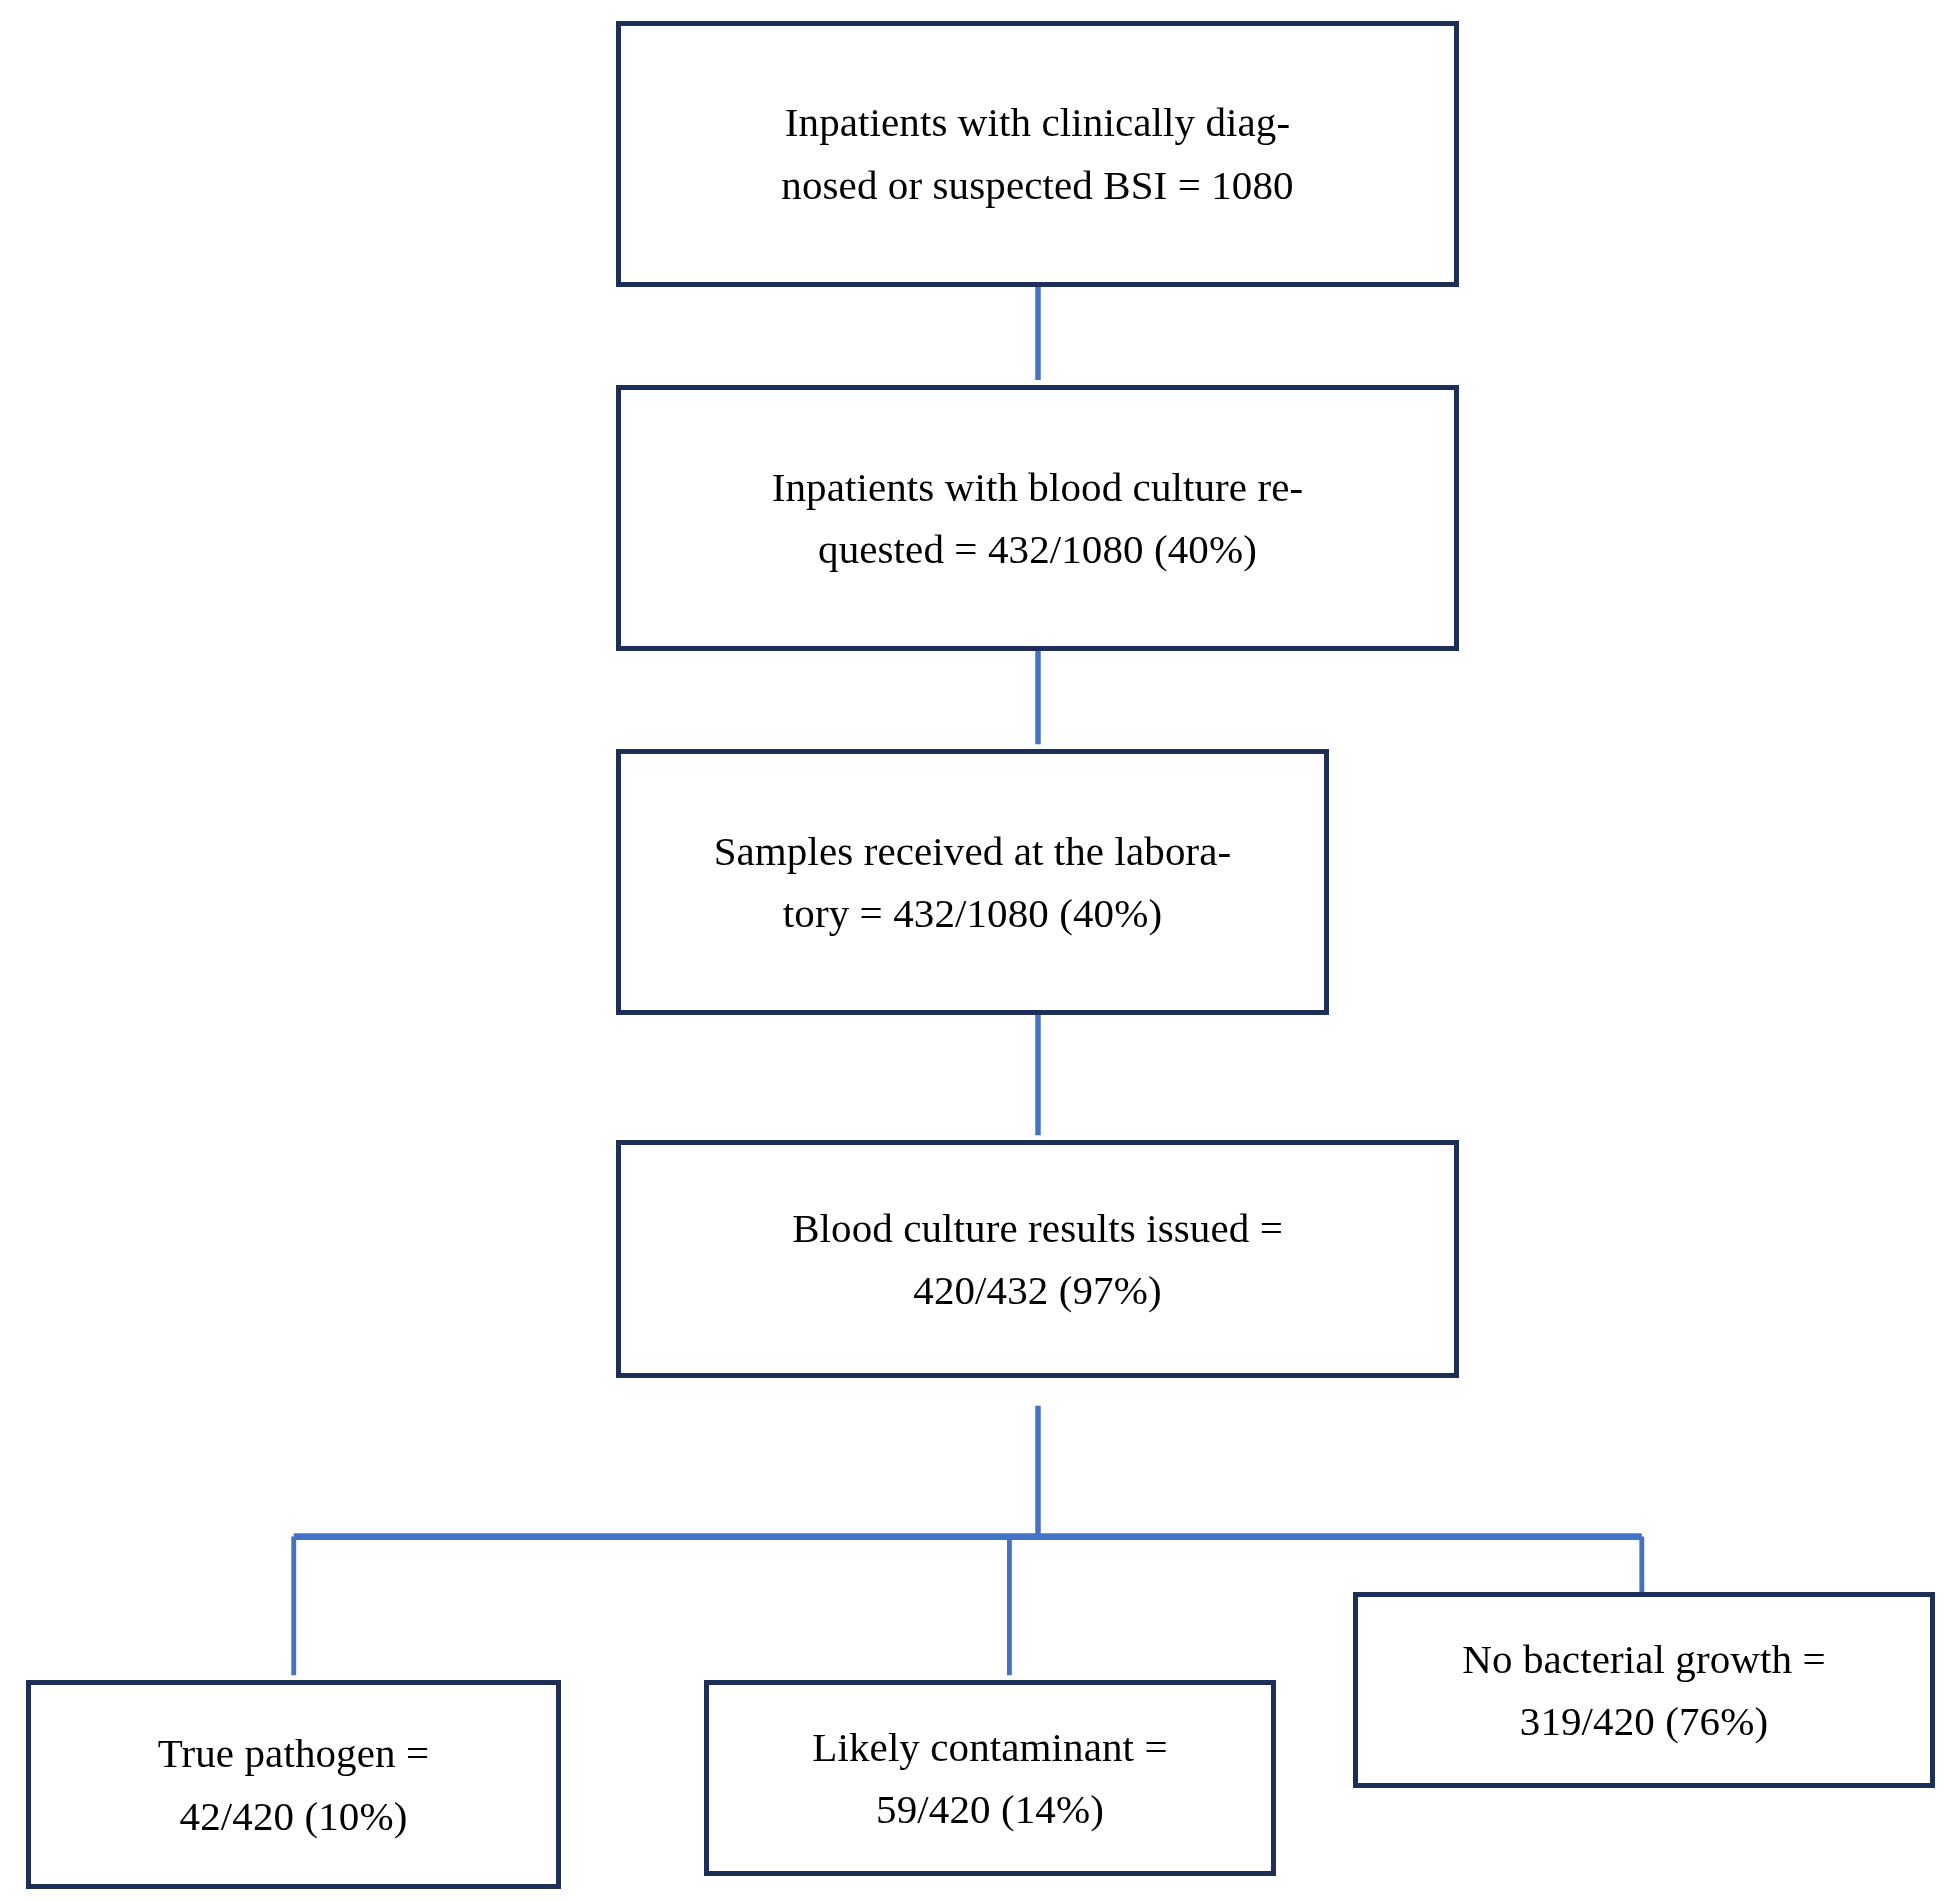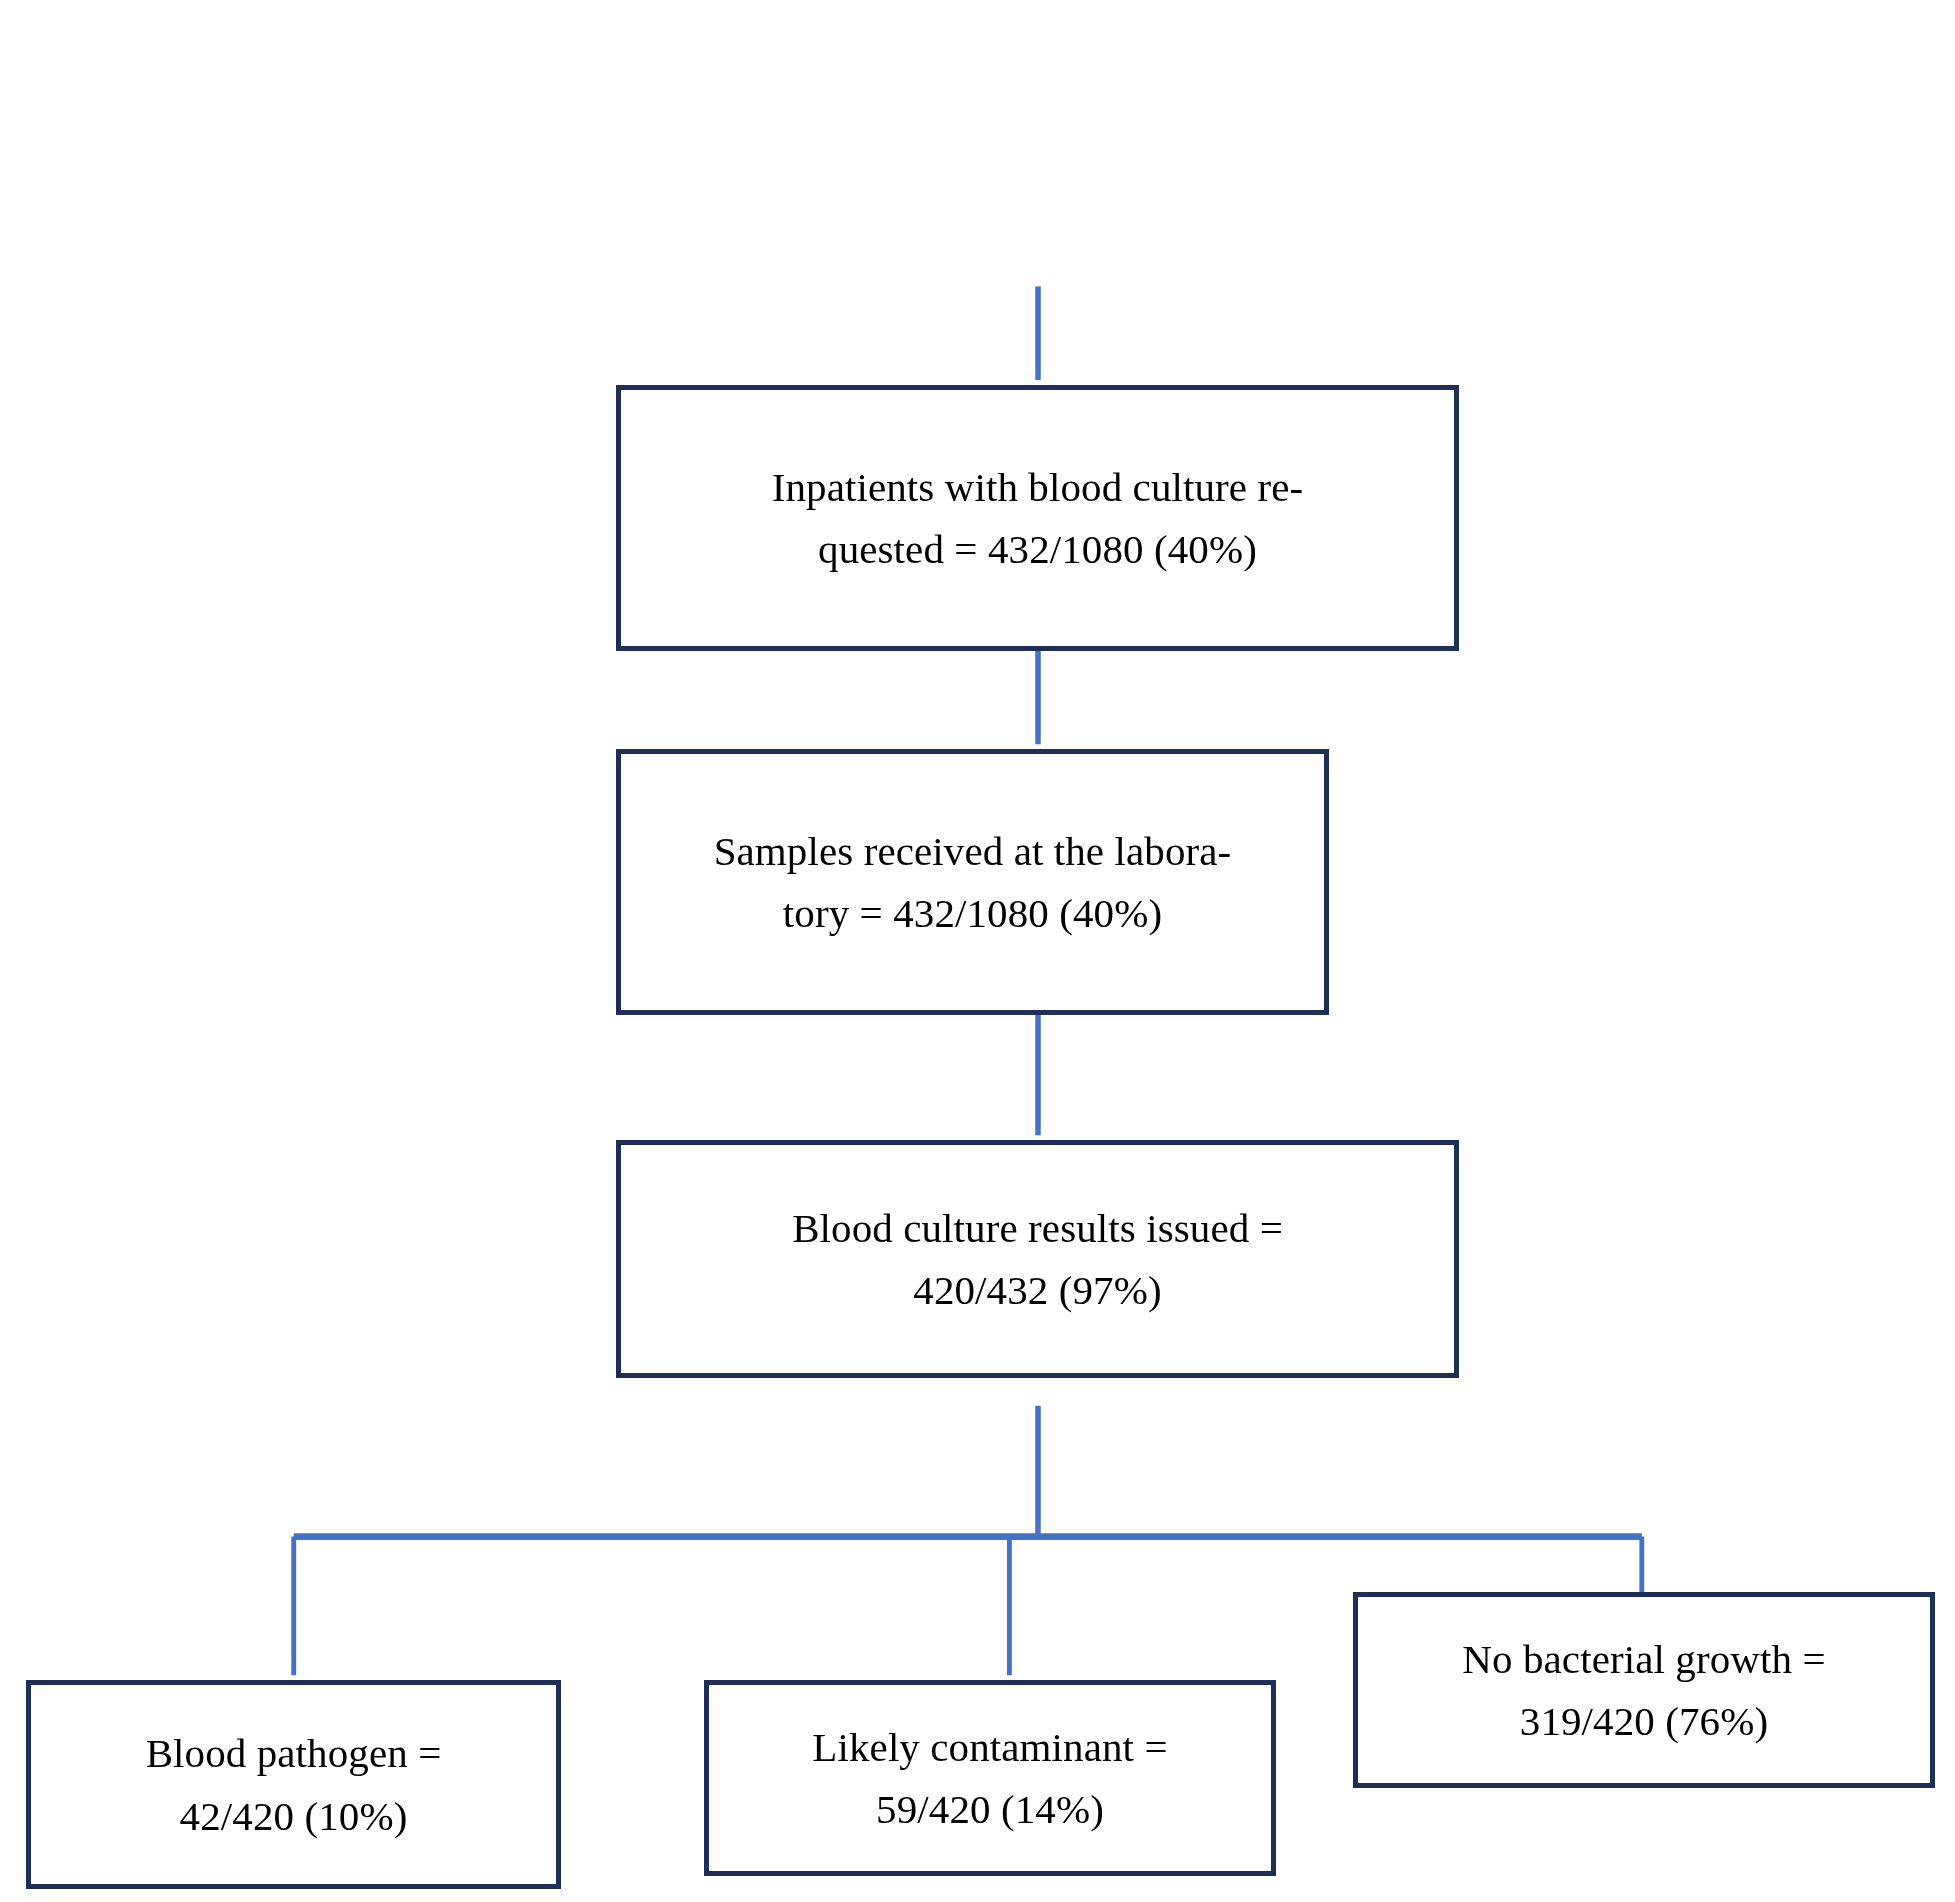--- a/index.html
+++ b/index.html
@@ -95,38 +95,42 @@
 
     <g>
       <path d="M 1660 2532 L 1660 2755" stroke="#4472c4" stroke-width="8" fill="none" marker-end="url(#arrowhead-big)"></path>
     </g>
 
     <g>
       <path d="M 2700 2527 L 2700 2755" stroke="#4472c4" stroke-width="8" fill="none" marker-end="url(#arrowhead-big)"></path>
     </g>
   </svg>
 
+  <div class="node-box" id="node-1">
+    <span class="node-line">Inpatients with clinically diag-</span>
+    <span class="node-line">nosed or suspected BSI = 1080</span>
+  </div>
 
   <div class="node-box" id="node-2">
     <span class="node-line">Inpatients with blood culture re-</span>
     <span class="node-line">quested = 432/1080 (40%)</span>
   </div>
 
   <div class="node-box" id="node-3">
     <span class="node-line">Samples received at the labora-</span>
     <span class="node-line">tory = 432/1080 (40%)</span>
   </div>
 
   <div class="node-box" id="node-4">
     <span class="node-line">Blood culture results issued =</span>
     <span class="node-line">420/432 (97%)</span>
   </div>
 
   <div class="node-box" id="node-5">
-    <span class="node-line">Blood pathogen =</span>
+    <span class="node-line">True pathogen =</span>
     <span class="node-line">42/420 (10%)</span>
   </div>
 
   <div class="node-box" id="node-6">
     <span class="node-line">Likely contaminant =</span>
     <span class="node-line">59/420 (14%)</span>
   </div>
 
   <div class="node-box" id="node-7">
     <span class="node-line">No bacterial growth =</span>

